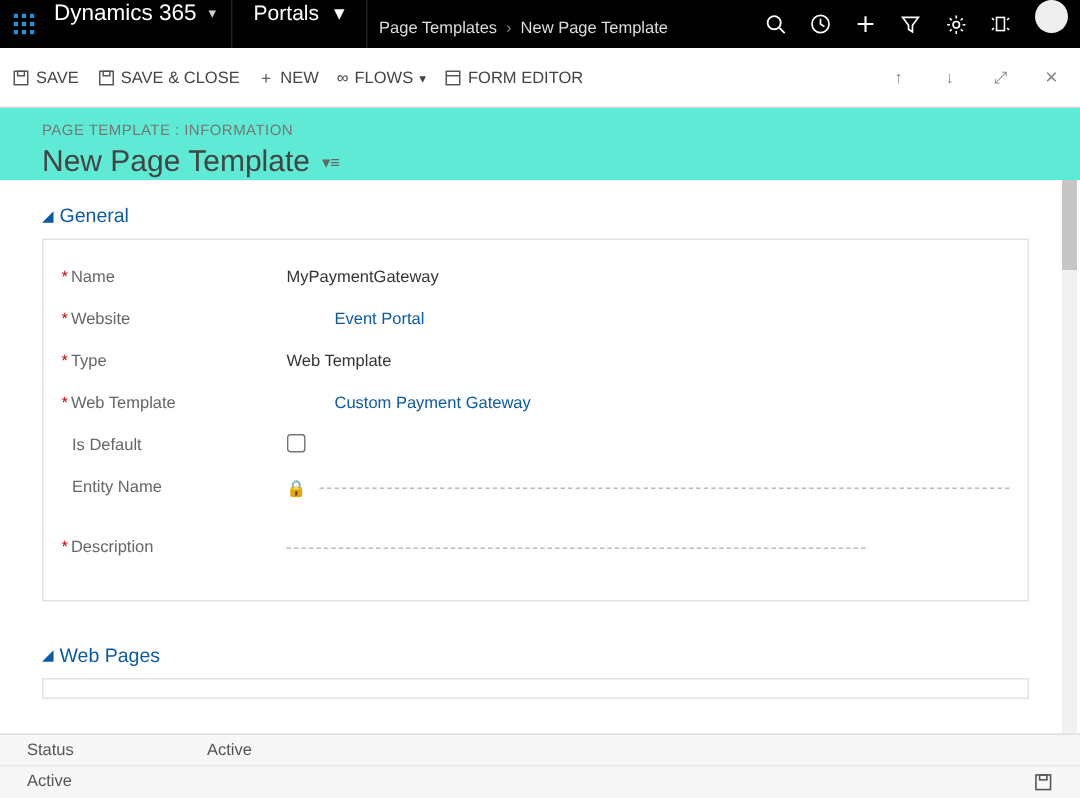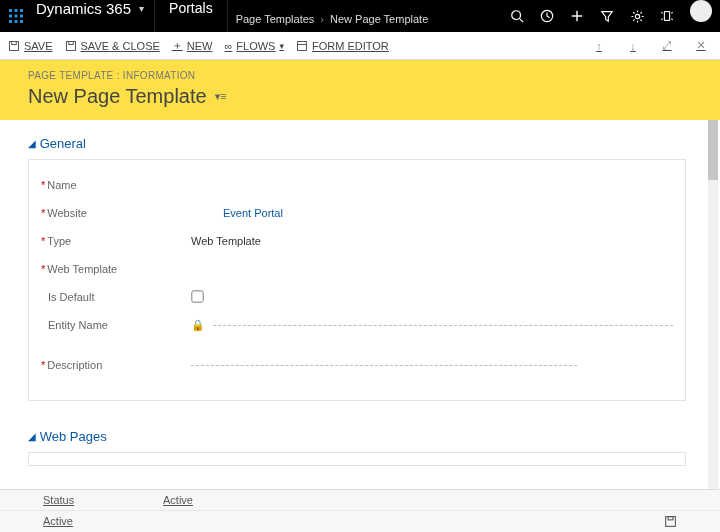--- a/index.html
+++ b/index.html
@@ -4,36 +4,36 @@
 <style>
   * { box-sizing: border-box; margin: 0; padding: 0; }
   body { font-family: "Segoe UI", Arial, sans-serif; font-size: 12px; color: #333; background: #fff; width: 720px; height: 532px; overflow: hidden; position: relative; }
 
   
   .topbar { background: #000; color: #fff; height: 32px; display: flex; align-items: flex-start; }
   .topbar .waffle { width: 32px; height: 32px; display:flex; align-items:center; justify-content:center; color:#2a8dd4; cursor:pointer; }
   .topbar .brand { font-size: 15px; padding: 0 10px 0 4px; display:flex; align-items:center; gap:8px; cursor:pointer; }
   .topbar .brand .chev { font-size:10px; opacity:.8; }
   .topbar .divider { width:1px; height:32px; background:#222; }
-  .topbar .area { font-size:14px; padding:0 14px; display:flex; align-items:center; gap:10px; cursor:pointer;flex-direction:column; }
+  .topbar .area { font-size:14px; padding:0 14px; display:flex; align-items:center; gap:10px; cursor:pointer; }
   .topbar .breadcrumb { font-size:11px; padding:0 8px; display:flex; align-items:center; gap:6px; color:#ddd;margin-top:13px; }
   .topbar .breadcrumb .sep { color:#888; }
   .topbar .spacer { flex:1; }
   .topbar .ticon { width:30px; height:32px; display:flex; align-items:center; justify-content:center; color:#fff; cursor:pointer; }
   .topbar .avatar { width:22px; height:22px; border-radius:50%; background:#eee; margin:0 8px; cursor:pointer; }
 
   
-  .cmdbar { background:#fff; border-bottom:1px solid #d9d9d9; height:28px; display:flex; align-items:center; padding:0 8px; gap:12px; font-size:11px; color:#444;text-decoration:underline; }
+  .cmdbar { background:#fff; border-bottom:1px solid #d9d9d9; height:40px; display:flex; align-items:center; padding:0 8px; gap:12px; font-size:11px; color:#444; }
   .cmdbar .cmd { display:flex; align-items:center; gap:4px; cursor:pointer; }
   .cmdbar .cmd svg, .cmdbar .cmd .glyph { color:#444; }
   .cmdbar .rspacer { flex:1; }
   .cmdbar .ricon { width:22px; text-align:center; color:#888; cursor:pointer; }
 
   
-  .grayhdr { background:#fde047; padding:10px 6px 12px 28px; border-bottom:6px solid #22c55e; }
+  .grayhdr { background:#5eead4; padding:10px 6px 12px 28px; border-bottom:6px solid #22c55e; }
   .crumb-small { font-size:10px; color:#777; letter-spacing:.3px; }
   .page-title-row { display:flex; align-items:center; gap:8px; margin-top:4px; }
   .page-title { font-size:20px; font-weight:300; color:#444; }
   .title-menu { font-size:11px; color:#666; cursor:pointer; }
 
   
   .formwrap { position:absolute; top:120px; left:0; right:0; bottom:36px; overflow:hidden; background:#fff; }
   .formscroll { position:absolute; top:0; left:0; right:16px; bottom:0; overflow:auto; padding:10px 18px 10px 28px; }
   .scrollbar { position:absolute; top:0; right:2px; width:10px; bottom:0; background:#f1f1f1; }
   .scrollthumb { position:absolute; top:0; right:0; width:10px; height:60px; background:#c6c6c6; }
@@ -47,21 +47,21 @@
   .req { color:#c00; font-size:11px; line-height:1; }
   .fval { flex:1; font-size:11px; color:#333; }
   .fval.link { color:#0b5aa6; cursor:pointer;margin-left:32px; }
   .fval input[type=checkbox] { transform:scale(.95); }
   .locked { display:flex; align-items:center; gap:8px; width:55%; }
   .lockline { flex:1; border-bottom:1px dashed #bbb; height:0; }
   .desc-line { width:80%; border-bottom:1px dashed #bbb; height:0; }
 
   
   .footer { position:absolute; left:0; right:0; bottom:0; background:#f7f7f7; border-top:1px solid #ddd; }
-  .footer .row { display:flex; padding:4px 43px; font-size:11px; color:#555;text-decoration:underline; }
+  .footer .row { display:flex; padding:4px 18px; font-size:11px; color:#555; }
   .footer .row .lab { width:120px; }
   .footer .row .val { flex:1; }
   .footer .row .ficon { color:#666; cursor:pointer; }
 
   svg { display:block; }
 </style>
 </head>
 <body>
 
 <div class="topbar">
@@ -187,20 +187,21 @@
       <span class="tri">◢</span>
       <span>General</span>
     </div>
     <div class="panel">
 
       <div class="frow">
         <div class="flabel">
             <span class="req">*</span>
             <span>Name</span>
           </div>
+        <div class="fval">MyPaymentGateway</div>
       </div>
 
       <div class="frow">
         <div class="flabel">
             <span class="req">*</span>
             <span>Website</span>
           </div>
         <div class="fval link">Event Portal</div>
       </div>
 
@@ -210,20 +211,21 @@
             <span>Type</span>
           </div>
         <div class="fval">Web Template</div>
       </div>
 
       <div class="frow">
         <div class="flabel">
             <span class="req">*</span>
             <span>Web Template</span>
           </div>
+        <div class="fval link">Custom Payment Gateway</div>
       </div>
 
 
       <div class="frow">
         <div class="flabel" style="padding-left:7px;">
             <span>Is Default</span>
           </div>
         <div class="fval"><input type="checkbox" style=""></div>
       </div>
 

